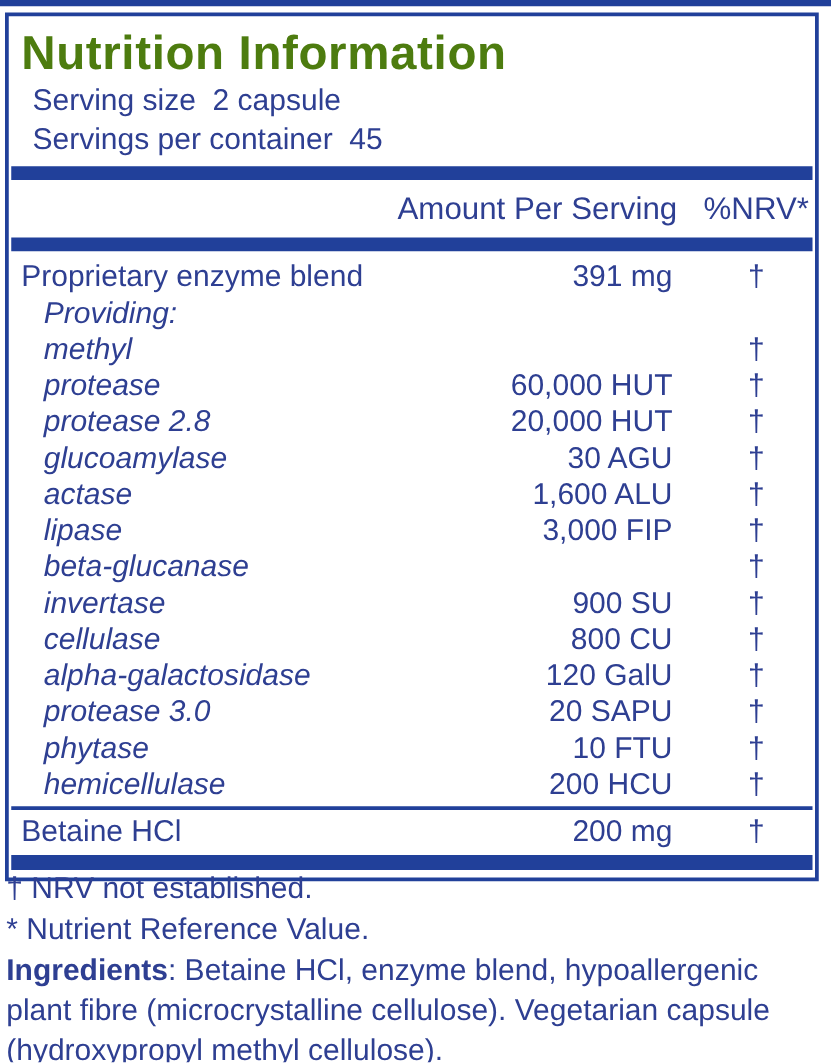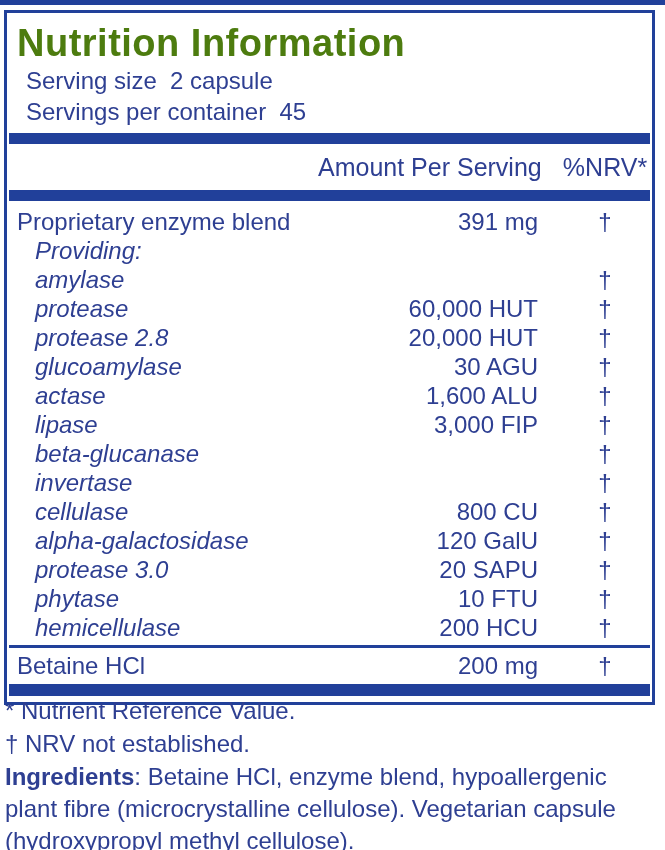--- a/index.html
+++ b/index.html
@@ -139,21 +139,21 @@
     <span class="name">Proprietary enzyme blend</span>
     <span class="amount">391 mg</span>
     <span class="nrv">†</span>
   </div>
         <div class="row indent">
     <span class="name">Providing:</span>
     <span class="amount"></span>
     <span class="nrv"></span>
   </div>
         <div class="row indent">
-    <span class="name">amylase</span>
+    <span class="name">methyl</span>
     <span class="nrv">†</span>
   </div>
         <div class="row indent">
     <span class="name">protease</span>
     <span class="amount">60,000 HUT</span>
     <span class="nrv">†</span>
   </div>
         <div class="row indent">
     <span class="name">protease 2.8</span>
     <span class="amount">20,000 HUT</span>
@@ -173,20 +173,21 @@
     <span class="name">lipase</span>
     <span class="amount">3,000 FIP</span>
     <span class="nrv">†</span>
   </div>
         <div class="row indent">
     <span class="name">beta-glucanase</span>
     <span class="nrv">†</span>
   </div>
         <div class="row indent">
     <span class="name">invertase</span>
+    <span class="amount">900 SU</span>
     <span class="nrv">†</span>
   </div>
         <div class="row indent">
     <span class="name">cellulase</span>
     <span class="amount">800 CU</span>
     <span class="nrv">†</span>
   </div>
         <div class="row indent">
     <span class="name">alpha-galactosidase</span>
     <span class="amount">120 GalU</span>
@@ -216,18 +217,18 @@
     <span class="name">Betaine HCl</span>
     <span class="amount">200 mg</span>
     <span class="nrv">†</span>
   </div>
       </div>
 
     <div class="bottom-bar"></div>
   </div>
 
   <div class="footnotes">
+    <div class="footnote">† NRV not established.</div>
     <div class="footnote">* Nutrient Reference Value.</div>
-    <div class="footnote">† NRV not established.</div>
     <div class="ingredients"><b>Ingredients</b><span>: Betaine HCl, enzyme blend, hypoallergenic plant fibre (microcrystalline cellulose). Vegetarian capsule (hydroxypropyl methyl cellulose).</span></div>
   </div>
 
 </div>
 
 </body></html>

